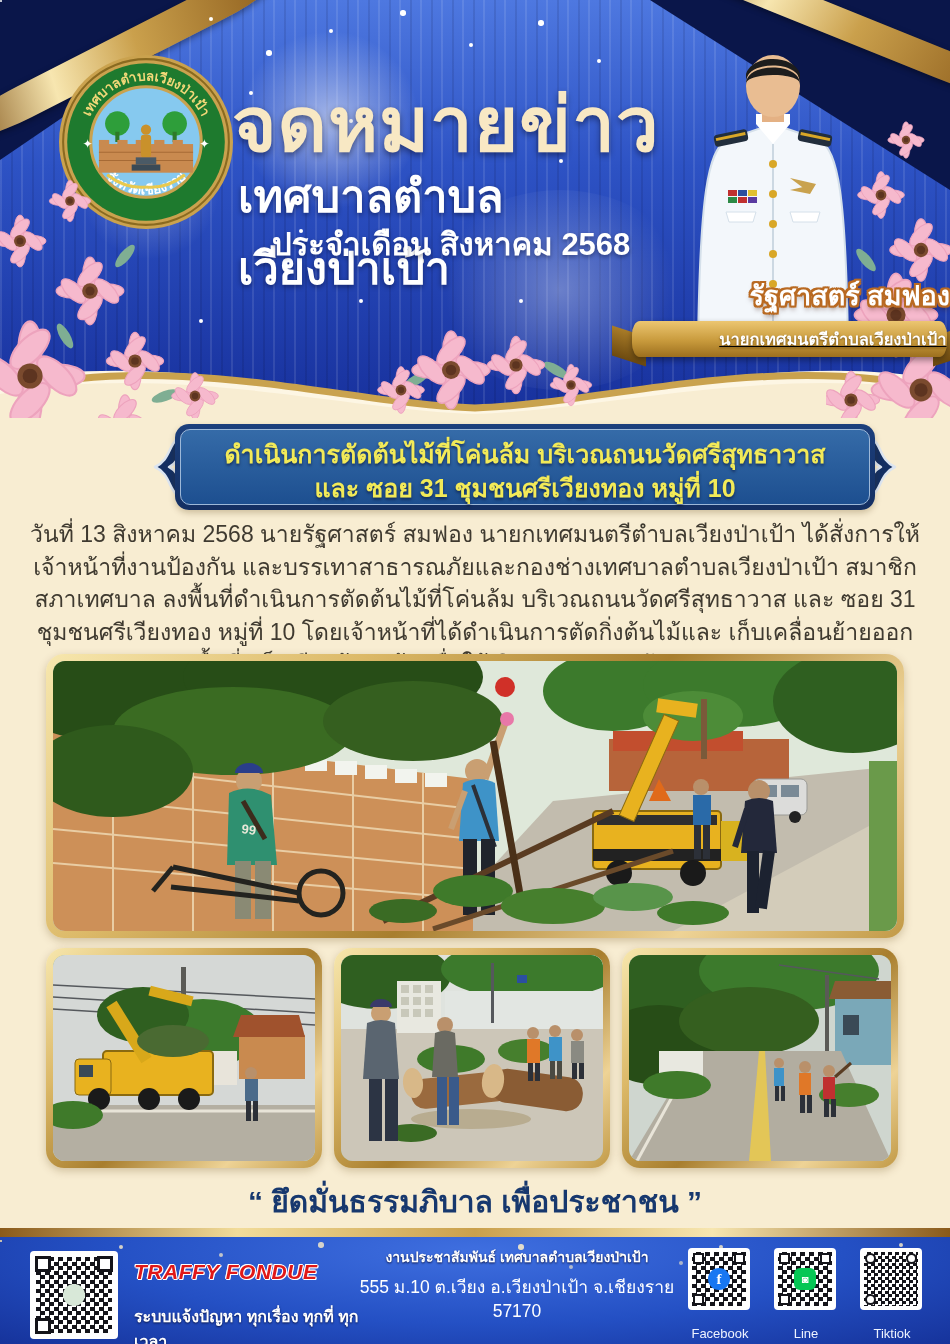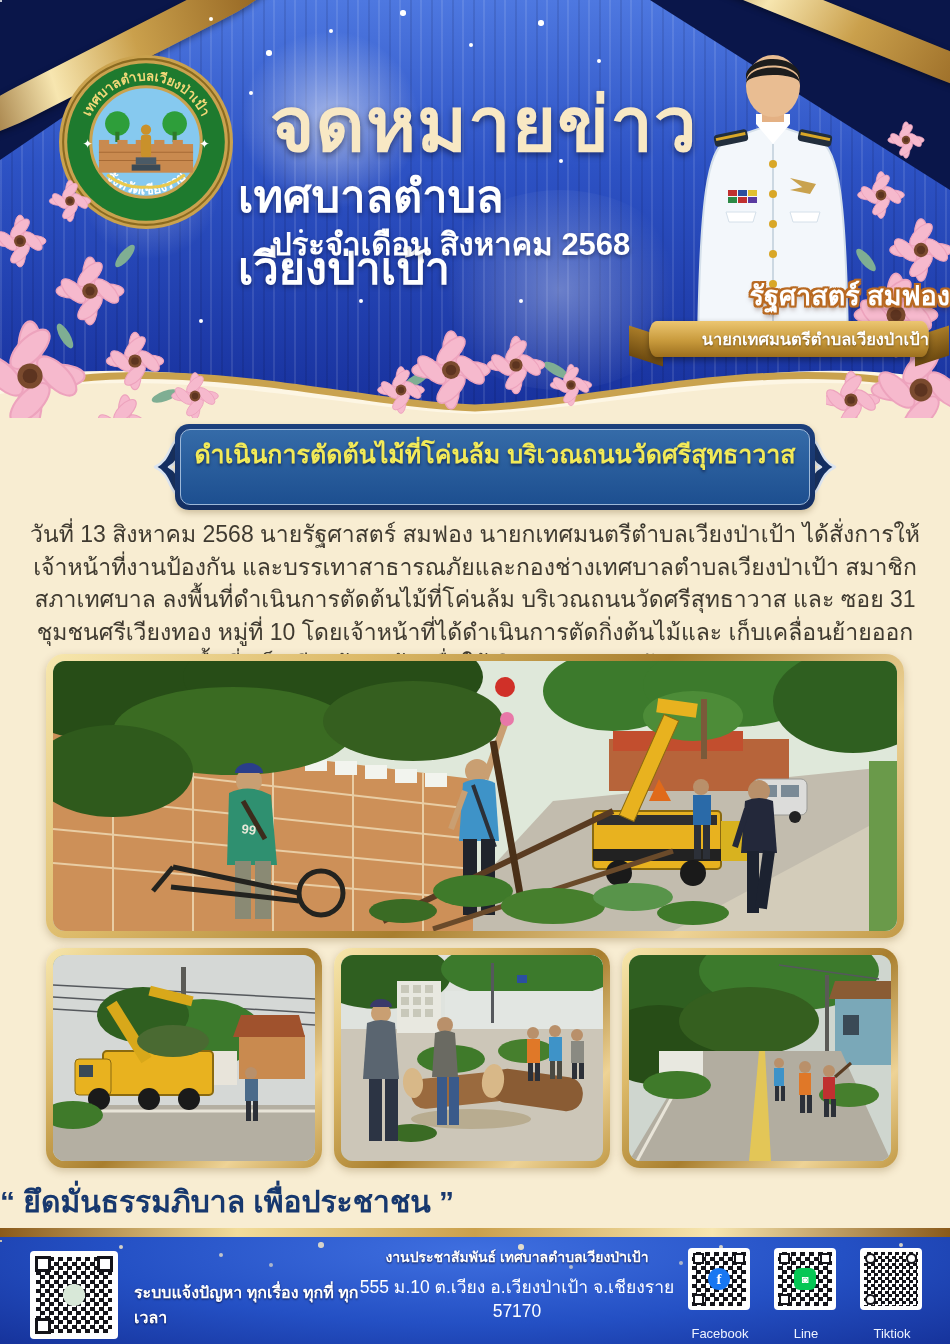--- a/index.html
+++ b/index.html
@@ -17,40 +17,40 @@
   .g3{left:80px;top:120px;width:140px;height:140px;opacity:.5;}
   .corner{position:absolute;background:#0a164a;}
   .corner-l{left:0;top:0;width:235px;height:160px;clip-path:polygon(0 0,100% 0,0 100%);}
   .corner-r{right:0;top:0;width:300px;height:190px;clip-path:polygon(100% 0,0 0,100% 100%);}
   .ribbon-gold{position:absolute;background:linear-gradient(100deg,#7a4c12 0%,#f7e6b0 30%,#caa04c 55%,#8a5a1a 100%);box-shadow:0 2px 6px rgba(0,0,0,.4);}
   .rg-l{left:-60px;top:36px;width:360px;height:34px;transform:rotate(-27deg);border-radius:40%/100%;}
   .rg-r{right:-70px;top:8px;width:360px;height:30px;transform:rotate(22deg);border-radius:40%/100%;}
   .stars{position:absolute;width:2px;height:2px;background:#fff;border-radius:50%;
     box-shadow:210px 18px 0 1px #fff,268px 52px 0 2px #fff,330px 30px 0 1px #fff,402px 12px 0 2px #fff,470px 44px 0 1px #fff,540px 22px 0 2px #fff,598px 60px 0 1px #fff,250px 92px 0 1px #fff,160px 60px 0 1px #fff,120px 150px 0 1px #fff,350px 120px 0 1px #fff,300px 230px 0 1px #fff,420px 260px 0 2px #fff,520px 300px 0 1px #fff,360px 300px 0 1px #fff,600px 250px 0 1px #fff,640px 120px 0 1px #fff,90px 280px 0 1px #fff,200px 320px 0 1px #fff,560px 160px 0 1px #fff;}
   .logo{position:absolute;left:58px;top:54px;width:176px;height:176px;}
-  .h-title{position:absolute;left:232px;top:64px;width:480px;font-size:76px;font-weight:800;color:#f8e8c4;letter-spacing:1px;text-shadow:0 3px 6px rgba(0,0,20,.45);padding-left:38px;}
+  .h-title{position:absolute;left:232px;top:64px;width:480px;font-size:76px;font-weight:800;color:#f8e8c4;letter-spacing:1px;text-shadow:0 3px 6px rgba(0,0,20,.45);}
   .h-sub{position:absolute;left:238px;top:160px;width:460px;font-size:45px;font-weight:800;color:#ffffff;text-shadow:0 2px 5px rgba(0,0,20,.45);}
   .h-period{position:absolute;left:243px;top:219px;font-size:31px;font-weight:800;color:#ffffff;text-shadow:0 2px 4px rgba(0,0,20,.4);padding-left:29px;}
   .portrait{position:absolute;left:656px;top:44px;width:234px;height:302px;}
   .nameplate{position:absolute;left:628px;top:274px;width:322px;text-align:right;z-index:6;}
   .o-name{font-size:27px;font-weight:800;color:#fff;
     text-shadow:-2px 0 #b96a22,2px 0 #b96a22,0 -2px #b96a22,0 2px #b96a22,-2px -2px #b96a22,2px 2px #b96a22,-2px 2px #b96a22,2px -2px #b96a22,0 4px 5px rgba(60,20,0,.5);}
-  .o-ribbon{position:relative;margin:4px auto 0;width:280px;height:36px;background:linear-gradient(180deg,#ecc671 0%,#c89a3c 55%,#9c6f1e 100%);border-radius:8px/14px;box-shadow:0 3px 6px rgba(0,0,0,.4);}
+  .o-ribbon{position:relative;margin:4px auto 0;width:315px;height:36px;background:linear-gradient(180deg,#ecc671 0%,#c89a3c 55%,#9c6f1e 100%);border-radius:8px/14px;box-shadow:0 3px 6px rgba(0,0,0,.4);text-decoration:underline;}
   .o-ribbon:before,.o-ribbon:after{content:"";position:absolute;top:10px;width:34px;height:30px;background:linear-gradient(180deg,#a97c28,#6d4a10);z-index:-1;}
   .o-ribbon:before{left:-20px;transform:skewY(18deg);}
   .o-ribbon:after{right:-20px;transform:skewY(-18deg);}
   .o-title{font-size:16.5px;line-height:36px;font-weight:700;color:#fff;text-shadow:0 1px 2px #6d4a10;}
   .bookcurve{position:absolute;left:0;top:342px;width:950px;height:80px;z-index:4;}
   .flw{position:absolute;z-index:5;}
   .flw-l{left:-25px;top:146px;width:270px;height:305px;}
   .flw-r{left:826px;top:100px;width:124px;height:330px;}
   .flw-c{left:356px;top:330px;width:260px;height:88px;}
 
   
-  .banner{position:absolute;left:175px;top:424px;width:640px;height:86px;z-index:7;}
+  .banner{position:absolute;left:175px;top:424px;width:700px;height:86px;z-index:7;}
   .banner-core{position:absolute;inset:0;background:linear-gradient(180deg,#1c3f7c,#142f62);border-radius:14px;box-shadow:0 3px 6px rgba(80,50,0,.25);}
   .banner-inner{position:absolute;inset:5px;background:linear-gradient(180deg,#356ba8,#1d4f90);border-radius:10px;border:1px solid #9db8d8;
     text-align:center;padding-top:7px;}
   .bn-line{font-size:25px;line-height:34px;font-weight:800;color:#f2ea58;text-shadow:0 2px 3px rgba(0,0,30,.5);}
   .bracket{position:absolute;top:4px;width:46px;height:78px;}
   .bk-l{left:-26px;}
   .bk-r{right:-26px;transform:scaleX(-1);}
 
   
   .para{position:absolute;left:30px;top:518px;width:890px;text-align:center;font-size:23px;line-height:32.5px;color:#3f3a30;font-weight:500;}
@@ -58,21 +58,21 @@
   
   .frame{position:absolute;padding:7px;border-radius:18px;
     background:linear-gradient(135deg,#f7e7ae 0%,#dcb968 28%,#a87e2e 55%,#eed396 80%,#c29a47 100%);
     box-shadow:0 3px 8px rgba(90,60,0,.25);}
   .frame-inner{width:100%;height:100%;border-radius:12px;overflow:hidden;background:#9db98a;}
   .ph-main{left:46px;top:654px;width:858px;height:284px;}
   .ph-a{left:46px;top:948px;width:276px;height:220px;}
   .ph-b{left:334px;top:948px;width:276px;height:220px;}
   .ph-c{left:622px;top:948px;width:276px;height:220px;}
 
-  .quote{position:absolute;left:0;top:1178px;width:950px;text-align:left;font-size:30px;font-weight:800;color:#17386e;z-index:2;}
+  .quote{position:absolute;left:0;top:1178px;width:950px;text-align:center;font-size:30px;font-weight:800;color:#17386e;z-index:2;}
 
   
   .footer{position:absolute;left:0;top:1228px;width:950px;height:116px;
     background:radial-gradient(ellipse at 50% 20%,#3f6fe0 0%,#2450c4 55%,#16339b 100%);}
   .goldstrip{position:absolute;left:0;top:0;width:950px;height:9px;
     background:linear-gradient(90deg,#8a5a1a,#f2dc9a 25%,#caa04c 50%,#f7e6b0 75%,#8a5a1a);}
   .fstars{position:absolute;left:0;top:12px;width:2px;height:2px;background:#ffe9b0;border-radius:50%;
     box-shadow:120px 6px 0 1px rgba(255,240,200,.8),220px 14px 0 1px rgba(255,240,200,.7),320px 4px 0 2px rgba(255,240,200,.8),420px 16px 0 1px rgba(255,240,200,.7),520px 6px 0 2px rgba(255,240,200,.85),620px 14px 0 1px rgba(255,240,200,.7),720px 6px 0 1px rgba(255,240,200,.8),820px 12px 0 2px rgba(255,240,200,.7),900px 4px 0 1px rgba(255,240,200,.8),270px 24px 0 1px rgba(255,240,200,.6),570px 26px 0 1px rgba(255,240,200,.6),680px 22px 0 1px rgba(255,240,200,.6);}
   .qr{background:#fff;border-radius:4px;position:relative;padding:6px;}
   .qr .dots{width:100%;height:100%;background:repeating-conic-gradient(#14141a 0% 25%,#ffffff 0% 50%);background-size:9px 9px;}
@@ -299,20 +299,21 @@
   <div class="banner">
     <svg class="bracket bk-l" viewBox="0 0 46 78">
       <path d="M44,4 C16,8 26,30 6,39 C26,48 16,70 44,74 C30,62 34,46 20,39 C34,32 30,16 44,4 Z" fill="#142f62" stroke="#dbe4f0" stroke-width="2.5" stroke-linejoin="round"></path>
     </svg>
     <svg class="bracket bk-r" viewBox="0 0 46 78">
       <path d="M44,4 C16,8 26,30 6,39 C26,48 16,70 44,74 C30,62 34,46 20,39 C34,32 30,16 44,4 Z" fill="#142f62" stroke="#dbe4f0" stroke-width="2.5" stroke-linejoin="round"></path>
     </svg>
     <div class="banner-core"></div>
     <div class="banner-inner">
       <div class="bn-line">ดำเนินการตัดต้นไม้ที่โค่นล้ม บริเวณถนนวัดศรีสุทธาวาส</div>
+      <div class="bn-line">และ ซอย 31 ชุมชนศรีเวียงทอง หมู่ที่ 10</div>
     </div>
   </div>
 
   <div class="para">วันที่ 13 สิงหาคม 2568 นายรัฐศาสตร์ สมฟอง นายกเทศมนตรีตำบลเวียงป่าเป้า ได้สั่งการให้เจ้าหน้าที่งานป้องกัน และบรรเทาสาธารณภัยและกองช่างเทศบาลตำบลเวียงป่าเป้า สมาชิกสภาเทศบาล ลงพื้นที่ดำเนินการตัดต้นไม้ที่โค่นล้ม บริเวณถนนวัดศรีสุทธาวาส และ ซอย 31 ชุมชนศรีเวียงทอง หมู่ที่ 10  โดยเจ้าหน้าที่ได้ดำเนินการตัดกิ่งต้นไม้และ เก็บเคลื่อนย้ายออกจากพื้นที่เสร็จเรียบร้อยแล้ว เพื่อให้เกิดความปลอดภัยแก่ประชาชน</div>
 
   <div class="frame ph-main">
     <div class="frame-inner">
       <svg width="100%" height="100%" viewBox="0 0 844 270" preserveAspectRatio="none">
         <rect width="844" height="270" fill="#dfe8da"></rect>
         <polygon points="380,270 844,270 844,105 500,140" fill="#c2bcae"></polygon>
@@ -575,20 +576,21 @@
     <div class="fstars"></div>
 
     <div class="qr qr-big">
       <div class="dots"></div>
       <div class="fd fd1"></div>
       <div class="fd fd2"></div>
       <div class="fd fd3"></div>
       <div class="ctr" style="background:#d8e8d8;"></div>
     </div>
     <div class="traffy">
+      <div class="traffy-title">TRAFFY FONDUE</div>
       <div class="traffy-tag">ระบบแจ้งปัญหา ทุกเรื่อง ทุกที่ ทุกเวลา</div>
     </div>
 
     <div class="contact">
       <div class="c-org">งานประชาสัมพันธ์ เทศบาลตำบลเวียงป่าเป้า</div>
       <div class="c-addr">555 ม.10 ต.เวียง อ.เวียงป่าเป้า จ.เชียงราย 57170</div>
 
     </div>
 
     <div class="socials">

